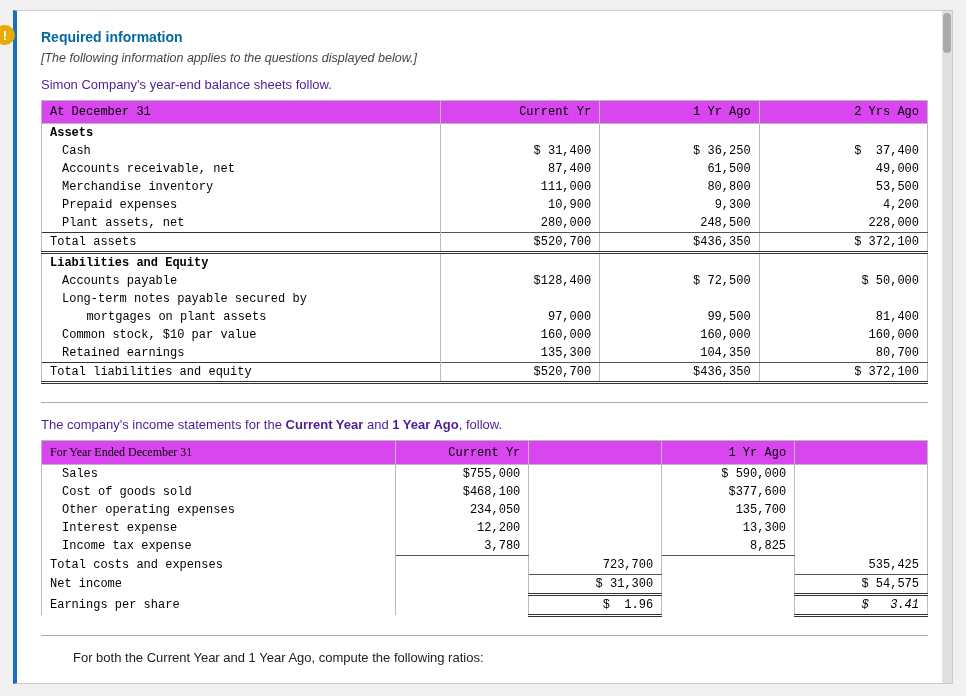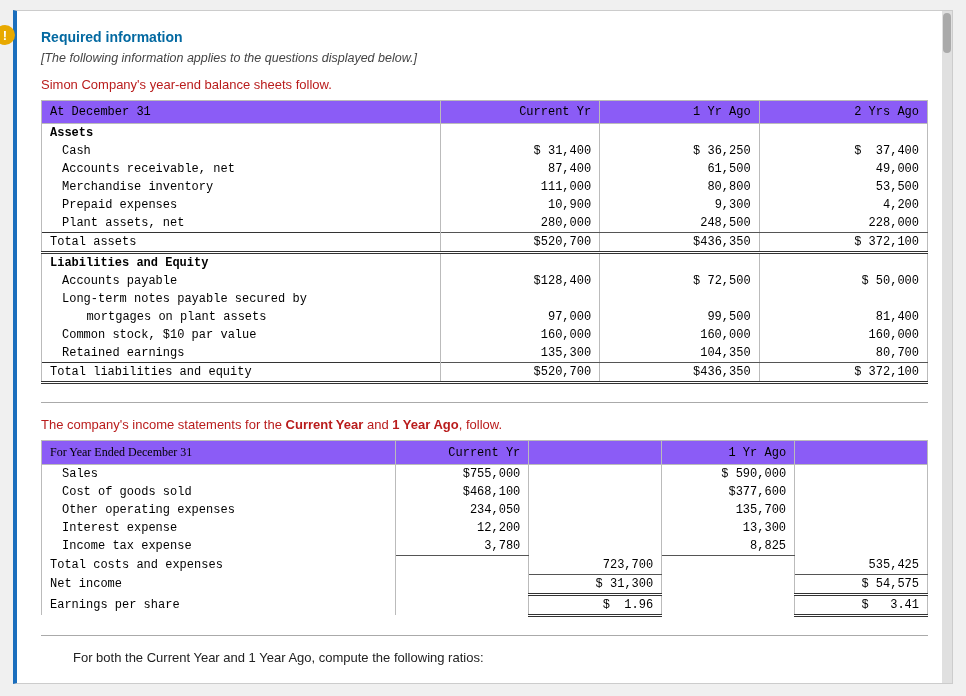--- a/index.html
+++ b/index.html
@@ -43,32 +43,32 @@
       margin-bottom: 6px;
     }
     .subtitle {
       font-style: italic;
       font-size: 12.5px;
       color: #444;
       margin-bottom: 12px;
     }
     .section-heading {
       font-size: 13px;
-      color: #b91c1c;
+      color: #4c1d95;
       margin-bottom: 8px;
     }
     .fin-table {
       width: 100%;
       border-collapse: collapse;
       font-size: 12px;
       font-family: 'Courier New', monospace;
       margin-bottom: 18px;
     }
     .fin-table thead tr {
-      background: #8b5cf6;
+      background: #d946ef;
       margin-left: 27px;
     }
     .fin-table thead th {
       padding: 4px 8px;
       text-align: right;
       font-weight: normal;
       border: 1px solid #bbb;
     }
     .fin-table thead th:first-child {
       text-align: left;
@@ -302,21 +302,21 @@
           <td></td>
           <td style="border-bottom: 3px double #333; border-top: 1px solid #333;">$ 31,300</td>
           <td></td>
           <td style="border-bottom: 3px double #333; border-top: 1px solid #333;">$ 54,575</td>
         </tr>
         <tr>
           <td>Earnings per share</td>
           <td></td>
           <td style="border-bottom: 3px double #333; border-top: 1px solid #333;">$&nbsp;&nbsp;1.96</td>
           <td></td>
-          <td style="border-bottom: 3px double #333; border-top: 1px solid #333;">$&nbsp;&nbsp;&nbsp;3.41</td>
+          <td style="border-bottom: 3px double #333; border-top: 1px solid #333; font-style: italic;">$&nbsp;&nbsp;&nbsp;3.41</td>
         </tr>
       </tbody>
     </table>
 
     <hr class="divider">
 
     <div class="bottom-text">For both the Current Year and 1 Year Ago, compute the following ratios:</div>
 
     <div class="scrollbar">
       <div class="scrollbar-thumb"></div>

